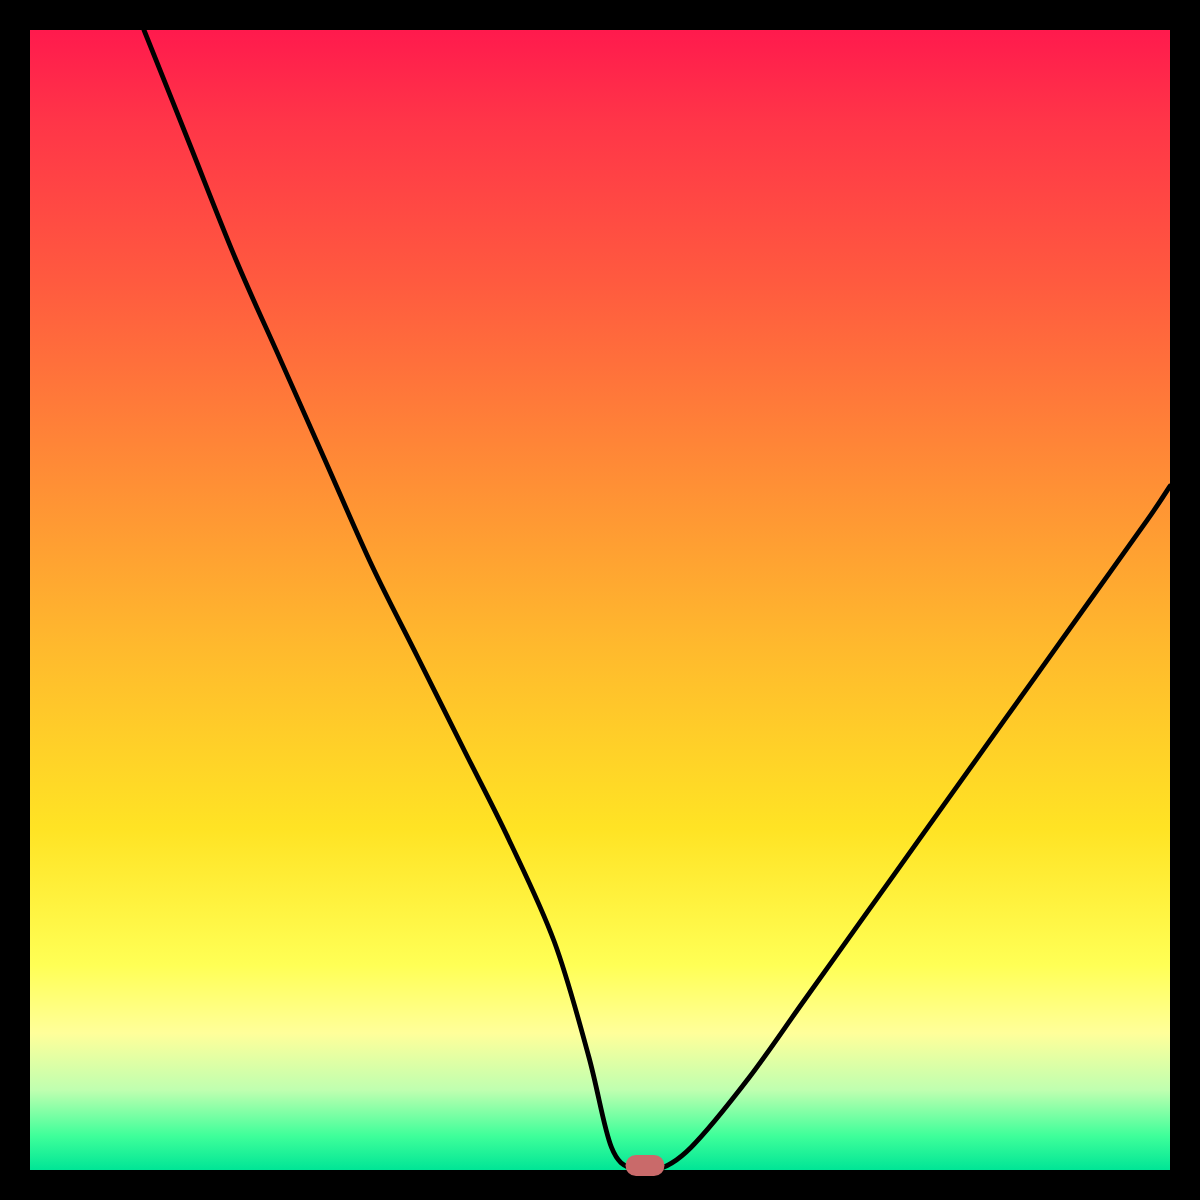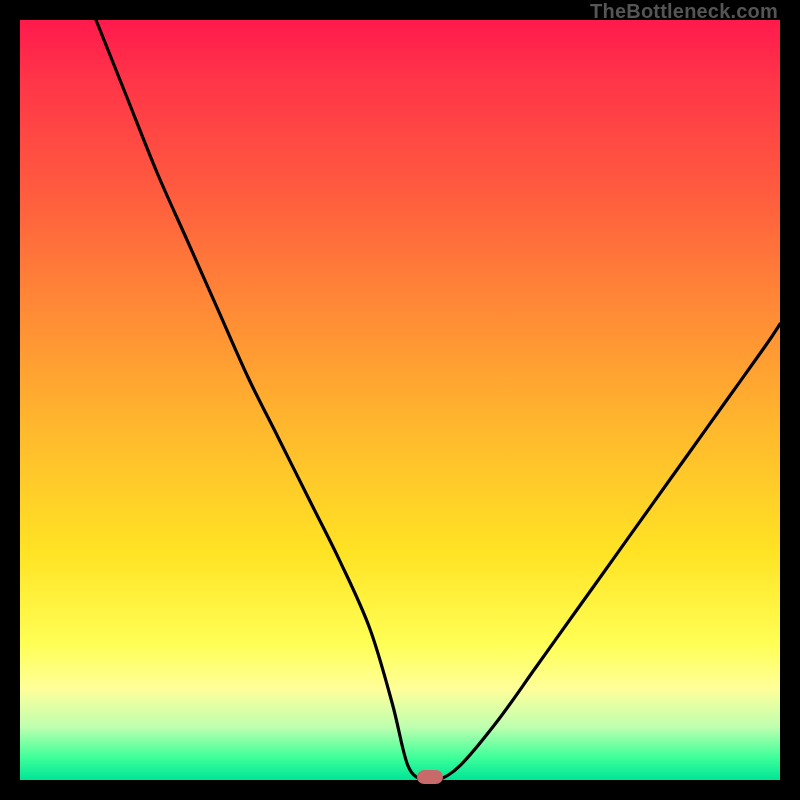--- a/index.html
+++ b/index.html
@@ -63,20 +63,19 @@
     height: 14px;
     border-radius: 8px;
     background: #c96a6a;
     transform: translate(-50%, -50%);
   }
 </style>
 </head>
 <body>
 
 <div class="frame">
-  <div class="watermark">TheBottleneck.com</div>
   <div class="plot">
     <svg class="curve" viewBox="0 0 760 760" preserveAspectRatio="none">
       <path fill="none" stroke="#000000" stroke-width="3.2" stroke-linejoin="round" stroke-linecap="round" d="M 76 0 C 81.1 12.7, 96.3 50.7, 106.4 76.0 C 116.5 101.3, 126.7 127.9, 136.8 152.0 C 146.9 176.1, 157.1 197.6, 167.2 220.4 C 177.3 243.2, 187.5 266.0, 197.6 288.8 C 207.7 311.6, 217.9 335.7, 228.0 357.2 C 238.1 378.7, 248.3 397.7, 258.4 418.0 C 268.5 438.3, 278.7 458.5, 288.8 478.8 C 298.9 499.1, 309.1 518.1, 319.2 539.6 C 329.3 561.1, 340.7 583.9, 349.6 608.0 C 358.5 632.1, 366.1 661.2, 372.4 684.0 C 378.7 706.8, 382.5 732.1, 387.6 744.8 C 392.7 757.5, 397.7 757.5, 402.8 760.0 C 407.9 762.5, 411.7 762.5, 418.0 760.0 C 424.3 757.5, 430.7 754.9, 440.8 744.8 C 450.9 734.7, 466.1 715.7, 478.8 699.2 C 491.5 682.7, 504.1 663.7, 516.8 646.0 C 529.5 628.3, 542.1 610.5, 554.8 592.8 C 567.5 575.1, 580.1 557.3, 592.8 539.6 C 605.5 521.9, 618.1 504.1, 630.8 486.4 C 643.5 468.7, 656.1 450.9, 668.8 433.2 C 681.5 415.5, 694.1 397.7, 706.8 380.0 C 719.5 362.3, 735.9 339.5, 744.8 326.8 C 753.7 314.1, 757.5 307.8, 760.0 304.0"></path>
     </svg>
     <div class="marker" style="left: 410.4px; top: 757px; background: rgb(201, 106, 106);"></div>
   </div>
 </div>
 
 </body></html>

